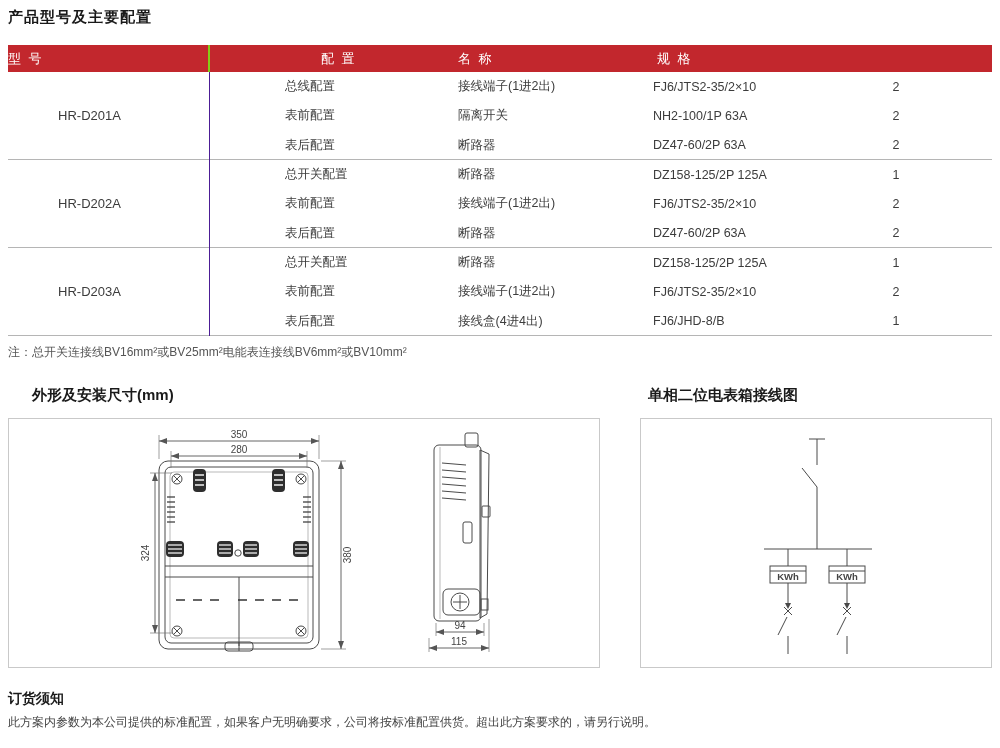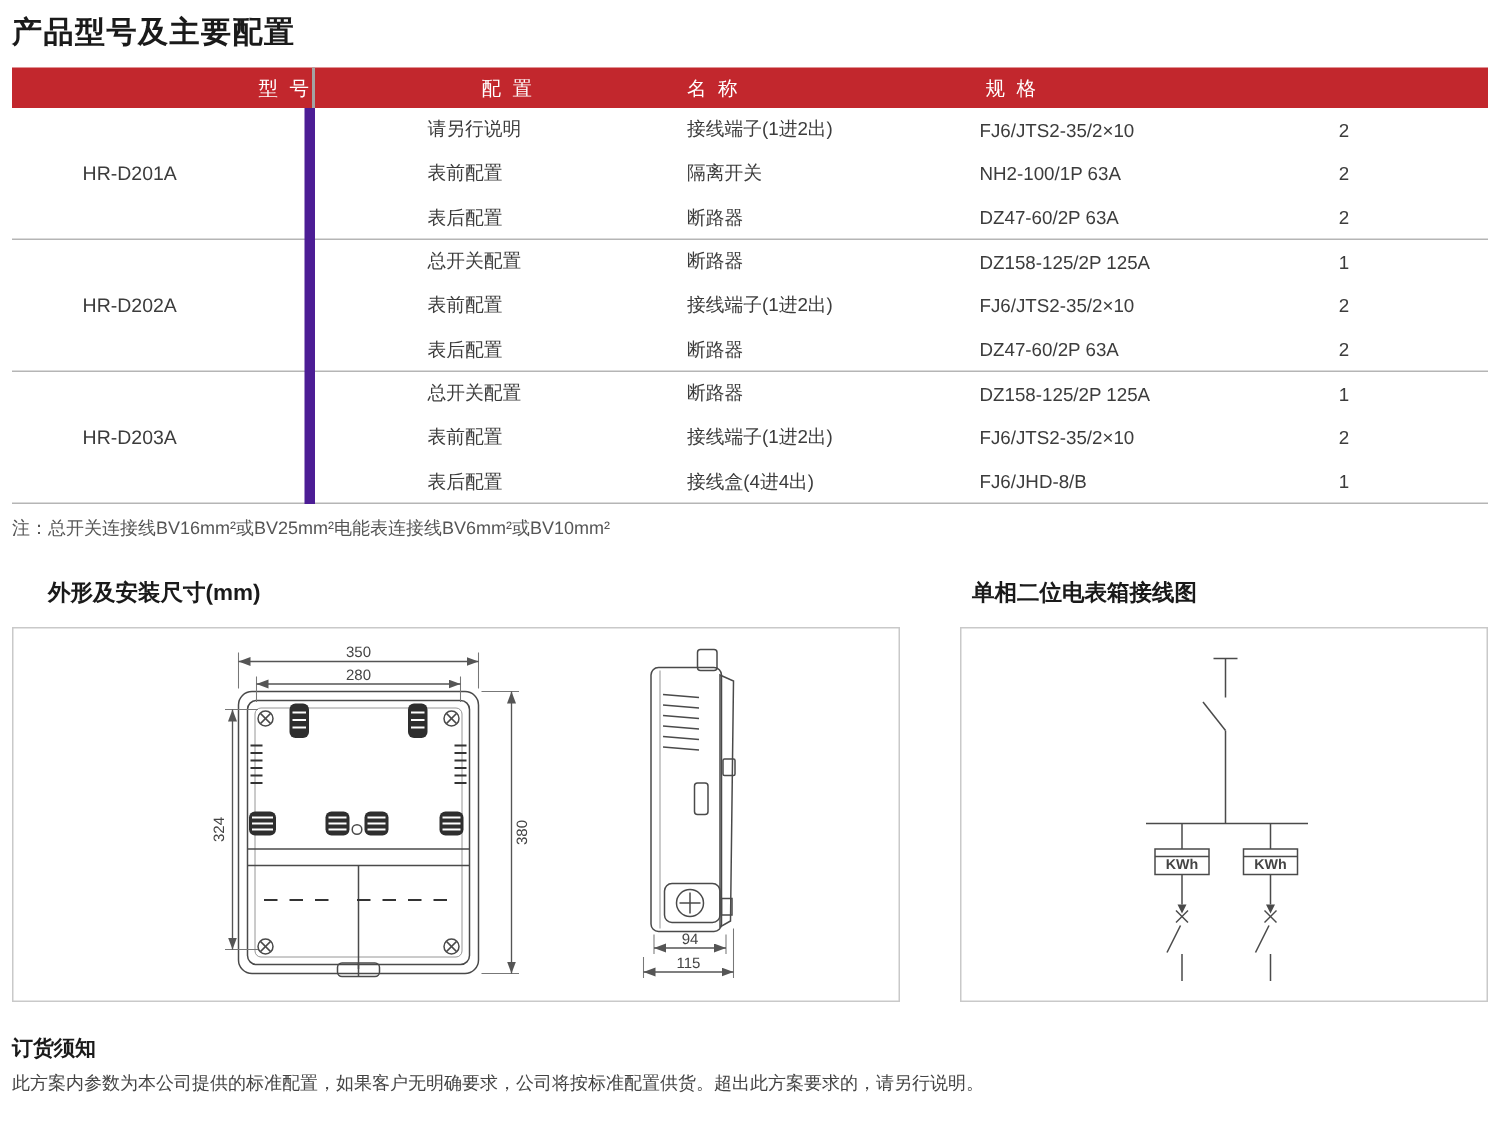--- a/index.html
+++ b/index.html
@@ -1,35 +1,35 @@
 <!DOCTYPE html>
 <html><head>
 <meta charset="utf-8">
 <style>
   html,body{margin:0;padding:0;background:#fff;}
   #page{position:relative;width:1000px;height:748px;background:#ffffff;
         font-family:"Liberation Sans","DejaVu Sans",sans-serif;color:#3c3c3c;overflow:hidden;}
 
-  .doc-title{position:absolute;left:8px;top:8px;font-size:20px;font-weight:bold;color:#1a1a1a;letter-spacing:1px;}
+  .doc-title{position:absolute;left:8px;top:8px;font-size:15px;font-weight:bold;color:#1a1a1a;letter-spacing:1px;}
 
   
   .spec-table{position:absolute;left:8px;top:45px;width:984px;}
   .thead{display:grid;grid-template-columns:202px 230px 205px 155px 192px;height:27px;
          background:#C2272D;color:#ffffff;font-size:13px;}
   .thead>div{line-height:27px;box-sizing:border-box;letter-spacing:2px;}
-  .th-model{text-align:right;border-right:2px solid #a3a3a3;}
+  .th-model{text-align:left;border-right:2px solid #84cc16;}
   .th-config{padding-left:67px;margin-left:44px;}
   .th-name{padding-left:18px;}
   .th-spec{padding-left:12px;}
   .th-qty{text-align:center;}
 
   .tgroup{display:grid;grid-template-columns:202px 782px;height:88px;box-sizing:border-box;
           border-bottom:1px solid #b5b5b5;}
   .model-cell{display:flex;align-items:center;justify-content:center;padding-right:38px;
-              font-size:13px;color:#3c3c3c;border-right:7px solid #4c1d95;box-sizing:border-box;}
+              font-size:13px;color:#3c3c3c;border-right:1px solid #4c1d95;box-sizing:border-box;}
   .trows{display:flex;flex-direction:column;}
   .trow{display:grid;grid-template-columns:230px 205px 155px 192px;height:29.3px;align-items:center;
         font-size:12.5px;color:#3c3c3c;}
   .c-config{padding-left:75px;}
   .c-name{padding-left:18px;}
   .c-spec{padding-left:8px;}
   .c-qty{text-align:center;}
 
   .table-note{position:absolute;left:8px;top:344px;font-size:12px;color:#555;}
 
@@ -58,21 +58,21 @@
       <div class="th-model">型 号</div>
       <div class="th-config">配 置</div>
       <div class="th-name">名 称</div>
       <div class="th-spec">规 格</div>
     </div>
 
     <div class="tgroup">
       <div class="model-cell">HR-D201A</div>
       <div class="trows">
         <div class="trow">
-          <div class="c-config">请另行说明</div>
+          <div class="c-config">总线配置</div>
           <div class="c-name">接线端子(1进2出)</div>
           <div class="c-spec">FJ6/JTS2-35/2×10</div>
           <div class="c-qty">2</div>
         </div>
         <div class="trow">
           <div class="c-config">表前配置</div>
           <div class="c-name">隔离开关</div>
           <div class="c-spec">NH2-100/1P 63A</div>
           <div class="c-qty">2</div>
         </div>

